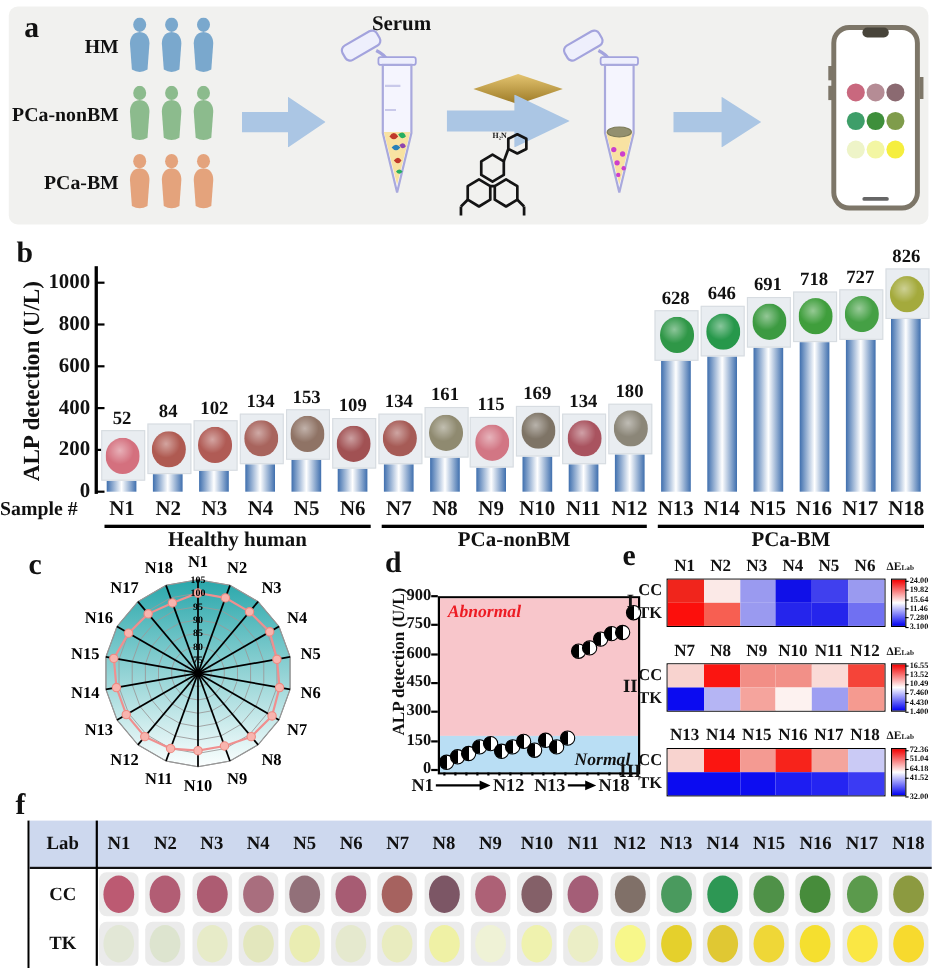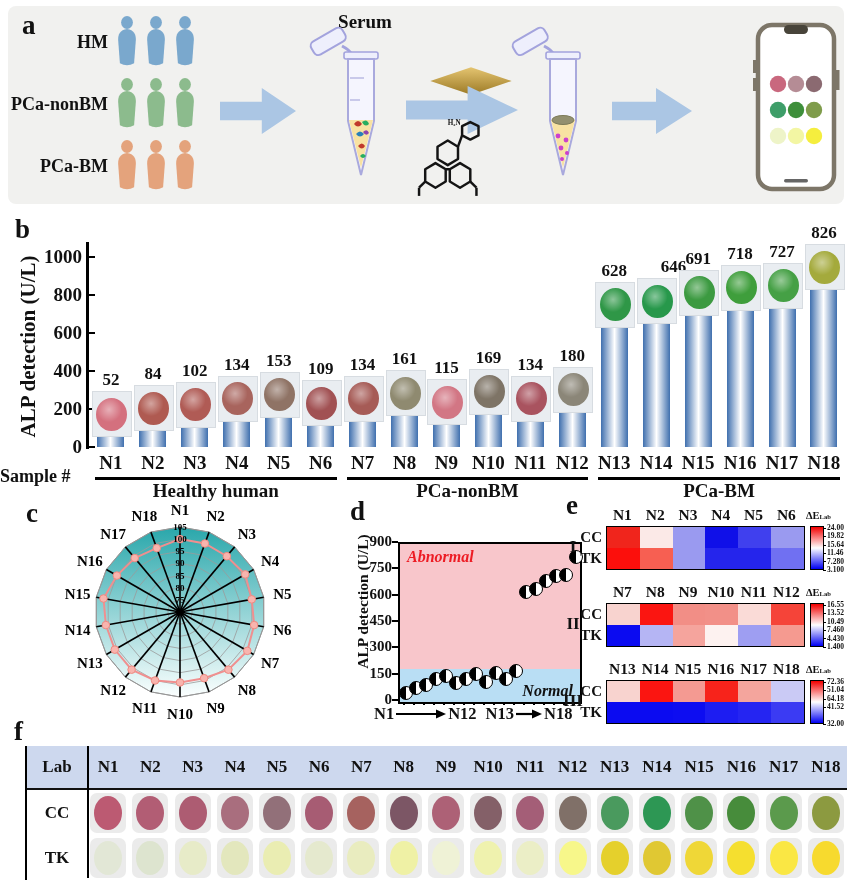--- a/index.html
+++ b/index.html
@@ -22,21 +22,21 @@
     font-size:21px;font-weight:bold;transform:rotate(-90deg);transform-origin:0 0;}
   .b-axis{position:absolute;left:86px;top:36px;width:2.5px;height:207px;background:#000;}
   .b-ytick{position:absolute;left:88px;width:7px;height:2.2px;background:#000;}
   .b-yticklabel{position:absolute;left:36px;width:46px;text-align:right;font-size:19px;font-weight:bold;}
   .b-bar{position:absolute;width:27px;background:linear-gradient(90deg,#3f6fae,#ffffff 50%,#3f6fae);}
   .b-well{position:absolute;width:38px;height:44px;background:#e9edf1;border:1px solid #d7dce1;
     display:flex;align-items:center;justify-content:center;}
   .b-wellc{width:31px;height:33px;border-radius:50%;}
   .b-value{position:absolute;width:60px;text-align:center;font-size:17px;font-weight:bold;}
   .b-xlabel{position:absolute;top:246px;width:44px;text-align:center;font-size:19px;font-weight:bold;}
-  #b-sample{position:absolute;left:0px;top:260px;width:84px;font-size:18px;font-weight:bold;text-align:left;}
+  #b-sample{position:absolute;left:0px;top:246px;width:84px;font-size:18px;font-weight:bold;text-align:left;}
   .b-groupline{position:absolute;top:271px;height:2.5px;background:#000;}
   .b-grouplabel{position:absolute;top:274px;text-align:center;font-size:19px;font-weight:bold;}
   #b-legend{position:absolute;left:100px;top:42px;display:flex;align-items:center;gap:10px;}
   #b-legend .swatch{width:52px;height:26px;background:linear-gradient(90deg,#3f6fae,#ffffff 50%,#3f6fae);}
   #b-legend .ltext{font-size:20px;font-weight:bold;}
   
   #panel-c{position:absolute;left:10px;top:490px;width:330px;height:240px;}
   
   #panel-d{position:absolute;left:340px;top:490px;width:250px;height:244px;}
   #panel-d .vlabel{position:absolute;left:14px;top:214px;width:205px;text-align:center;
@@ -312,21 +312,21 @@
         <div class="b-bar" style="left: 600.75px; top: 121.68px; height: 119.32px;"></div>
         <div class="b-well" style="left: 595.25px; top: 75.68px;">
           <div class="b-wellc" style="background: radial-gradient(circle at 42% 35%, rgba(255, 255, 255, 0.45), rgba(255, 255, 255, 0) 45%), rgb(47, 151, 71);"></div>
         </div>
         <div class="b-value" style="left: 584.25px; top: 54.68px;">628</div>
         <div class="b-xlabel" style="left: 592.25px;">N13</div>
         <div class="b-bar" style="left: 642.69px; top: 118.26px; height: 122.74px;"></div>
         <div class="b-well" style="left: 637.19px; top: 72.26px;">
           <div class="b-wellc" style="background: radial-gradient(circle at 42% 35%, rgba(255, 255, 255, 0.45), rgba(255, 255, 255, 0) 45%), rgb(39, 152, 75);"></div>
         </div>
-        <div class="b-value" style="left: 626.19px; top: 51.26px; text-align: right;">646</div>
+        <div class="b-value" style="left: 626.19px; top: 51.26px;">646</div>
         <div class="b-xlabel" style="left: 634.19px;">N14</div>
         <div class="b-bar" style="left: 684.63px; top: 109.71px; height: 131.29px;"></div>
         <div class="b-well" style="left: 679.13px; top: 63.71px;">
           <div class="b-wellc" style="background: radial-gradient(circle at 42% 35%, rgba(255, 255, 255, 0.45), rgba(255, 255, 255, 0) 45%), rgb(60, 154, 65);"></div>
         </div>
         <div class="b-value" style="left: 668.13px; top: 42.71px;">691</div>
         <div class="b-xlabel" style="left: 676.13px;">N15</div>
         <div class="b-bar" style="left: 726.57px; top: 104.58px; height: 136.42px;"></div>
         <div class="b-well" style="left: 721.07px; top: 58.58px;">
           <div class="b-wellc" style="background: radial-gradient(circle at 42% 35%, rgba(255, 255, 255, 0.45), rgba(255, 255, 255, 0) 45%), rgb(63, 158, 60);"></div>

